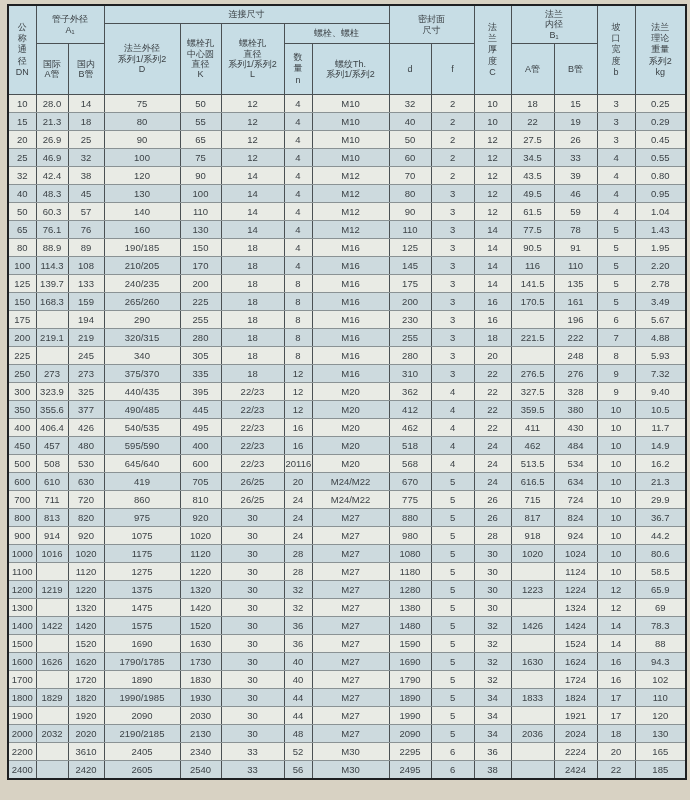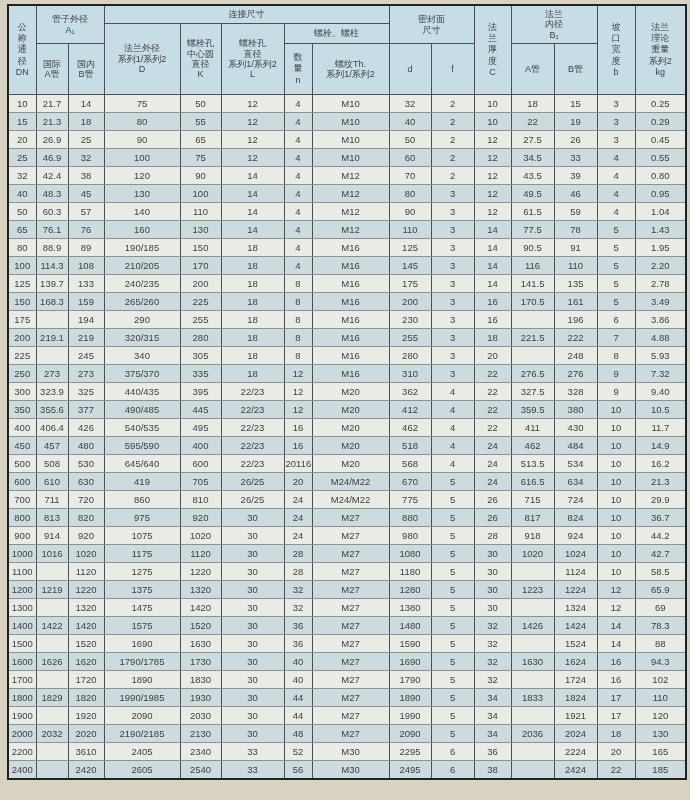--- a/index.html
+++ b/index.html
@@ -137,21 +137,21 @@
 系列1/系列2</th>
         <th>d</th>
         <th>f</th>
         <th>A管</th>
         <th>B管</th>
       </tr>
     </thead>
     <tbody>
         <tr>
           <td>10</td>
-          <td>21.7</td>
+          <td>28.0</td>
           <td>14</td>
           <td>75</td>
           <td>50</td>
           <td>12</td>
           <td>4</td>
           <td>M10</td>
           <td>32</td>
           <td>2</td>
           <td>10</td>
           <td>18</td>
@@ -354,21 +354,21 @@
           <td>255</td>
           <td>18</td>
           <td>8</td>
           <td>M16</td>
           <td>230</td>
           <td>3</td>
           <td>16</td>
           <td></td>
           <td>196</td>
           <td>6</td>
-          <td>3.86</td>
+          <td>5.67</td>
         </tr>
         <tr class="alt">
           <td>200</td>
           <td>219.1</td>
           <td>219</td>
           <td>320/315</td>
           <td>280</td>
           <td>18</td>
           <td>8</td>
           <td>M16</td>
@@ -575,21 +575,21 @@
           <td>1120</td>
           <td>30</td>
           <td>28</td>
           <td>M27</td>
           <td>1080</td>
           <td>5</td>
           <td>30</td>
           <td>1020</td>
           <td>1024</td>
           <td>10</td>
-          <td>42.7</td>
+          <td>80.6</td>
         </tr>
         <tr>
           <td>1100</td>
           <td></td>
           <td>1120</td>
           <td>1275</td>
           <td>1220</td>
           <td>30</td>
           <td>28</td>
           <td>M27</td>

